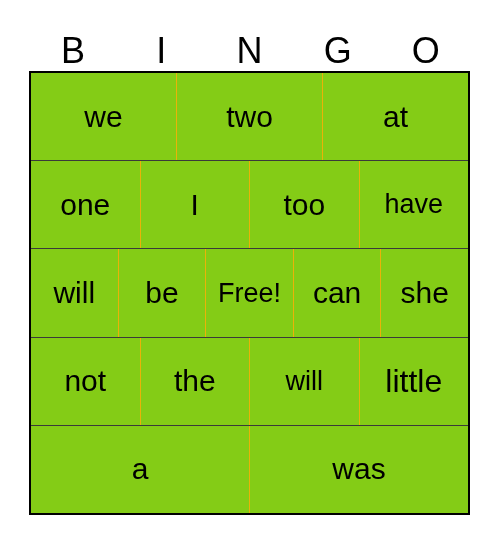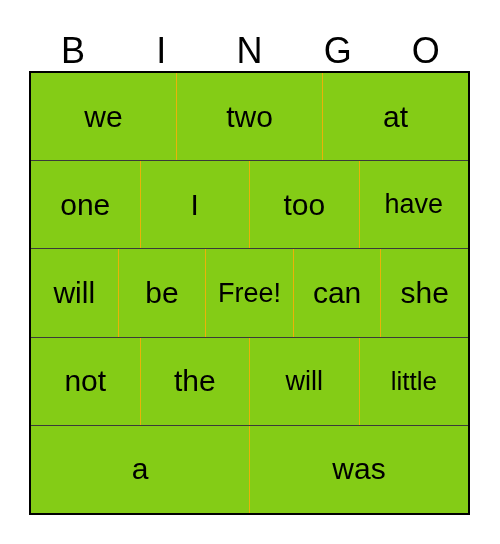--- a/index.html
+++ b/index.html
@@ -84,21 +84,21 @@
   }
   .cell-text {
     font-size: 30px;
     line-height: 1;
     color: #000000;
     white-space: nowrap;
     text-align: center;
   }
   
   .cell-text.fit-4 { font-size: 27px; }
-  .cell-text.fit-5 { font-size: 26px; }
+  .cell-text.fit-5 { font-size: 32px; }
 </style>
 </head>
 <body>
 
 <div class="card">
 
   <div class="header-row">
     <div class="header-cell">B</div>
     <div class="header-cell">I</div>
     <div class="header-cell">N</div>

